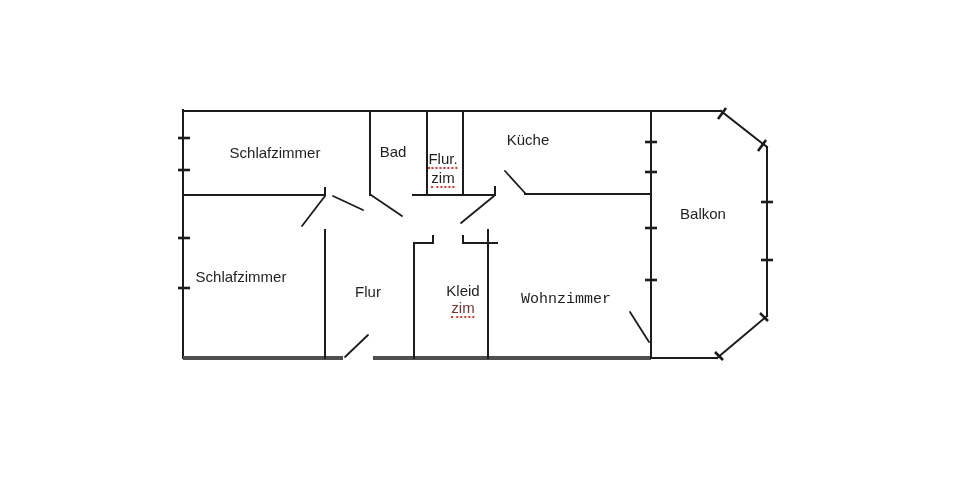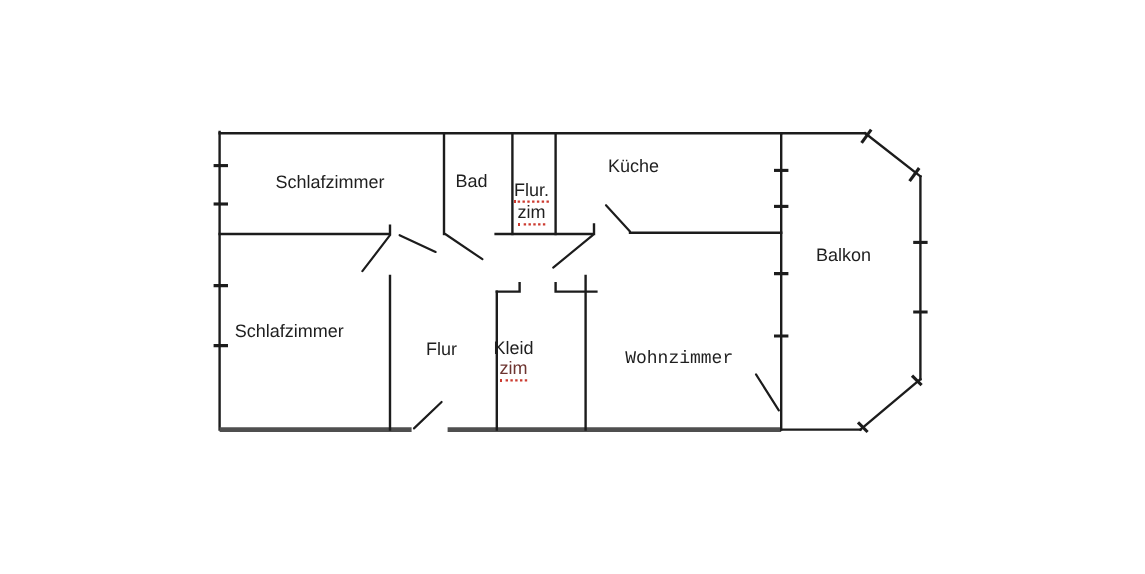--- a/index.html
+++ b/index.html
@@ -108,20 +108,20 @@
   </div>
 
   <div class="room-label" style="left:528px;top:139px;">Küche</div>
 
   <div class="room-label" style="left:703px;top:213px;">Balkon</div>
 
   <div class="room-label" style="left:241px;top:276px;">Schlafzimmer</div>
 
   <div class="room-label" style="left:368px;top:291px;">Flur</div>
 
-  <div class="room-label" style="left:428px;top:300px;">
+  <div class="room-label" style="left:463px;top:300px;">
     <span>Kleid</span><br>
     <span class="misspelled redword">zim</span>
   </div>
 
   <div class="room-label" style="left:566px;top:299px;font-family:Liberation Mono, monospace;">Wohnzimmer</div>
 
 </div>
 
 </body></html>

